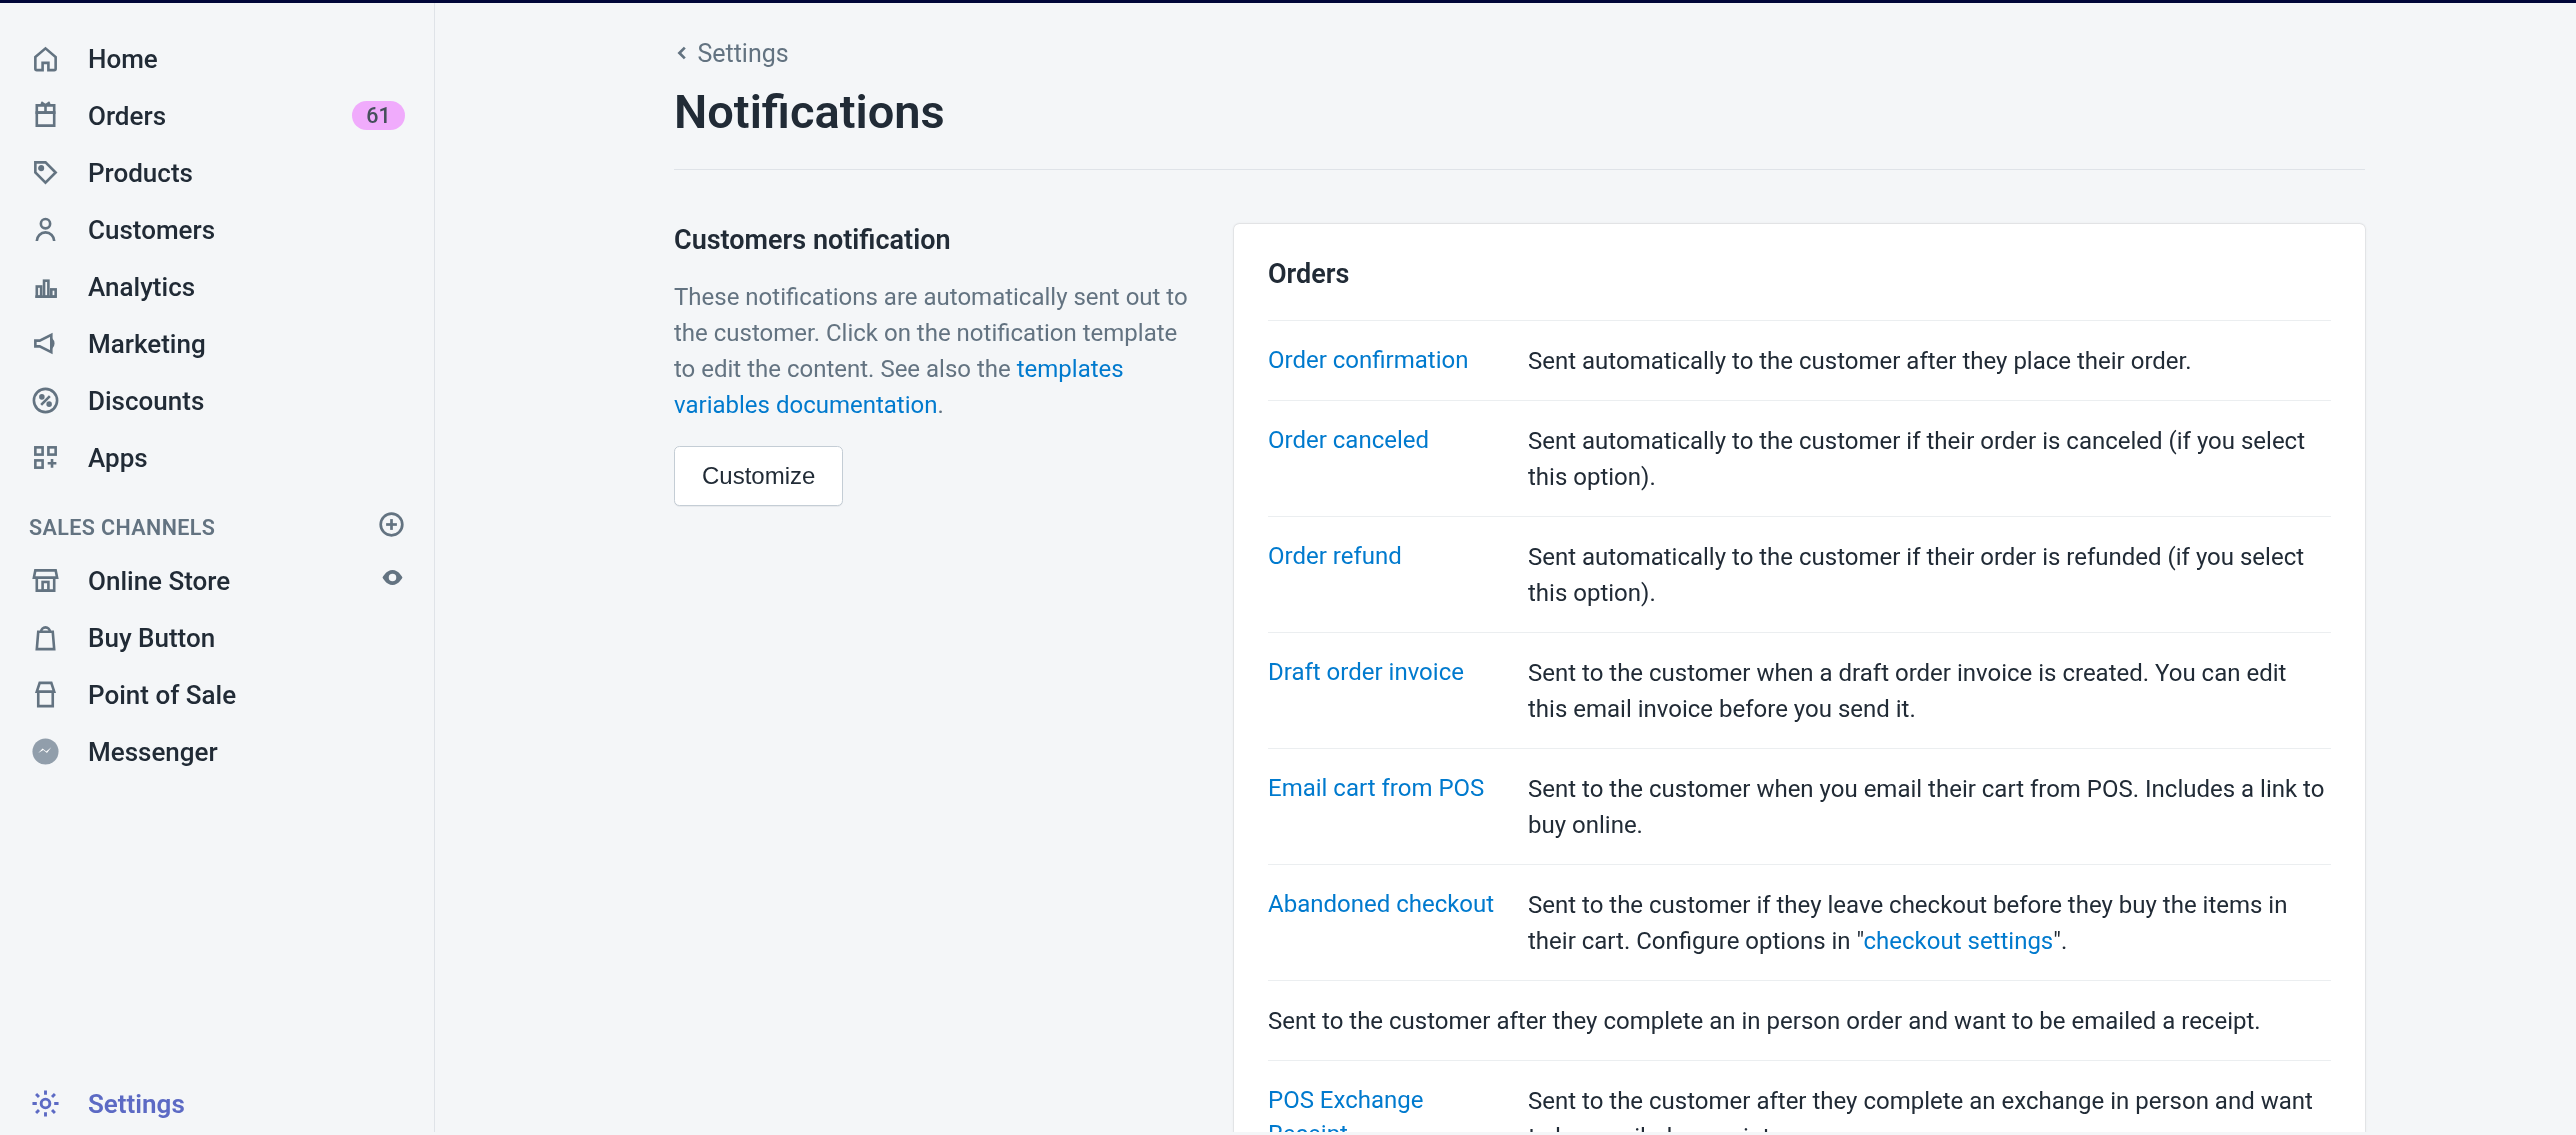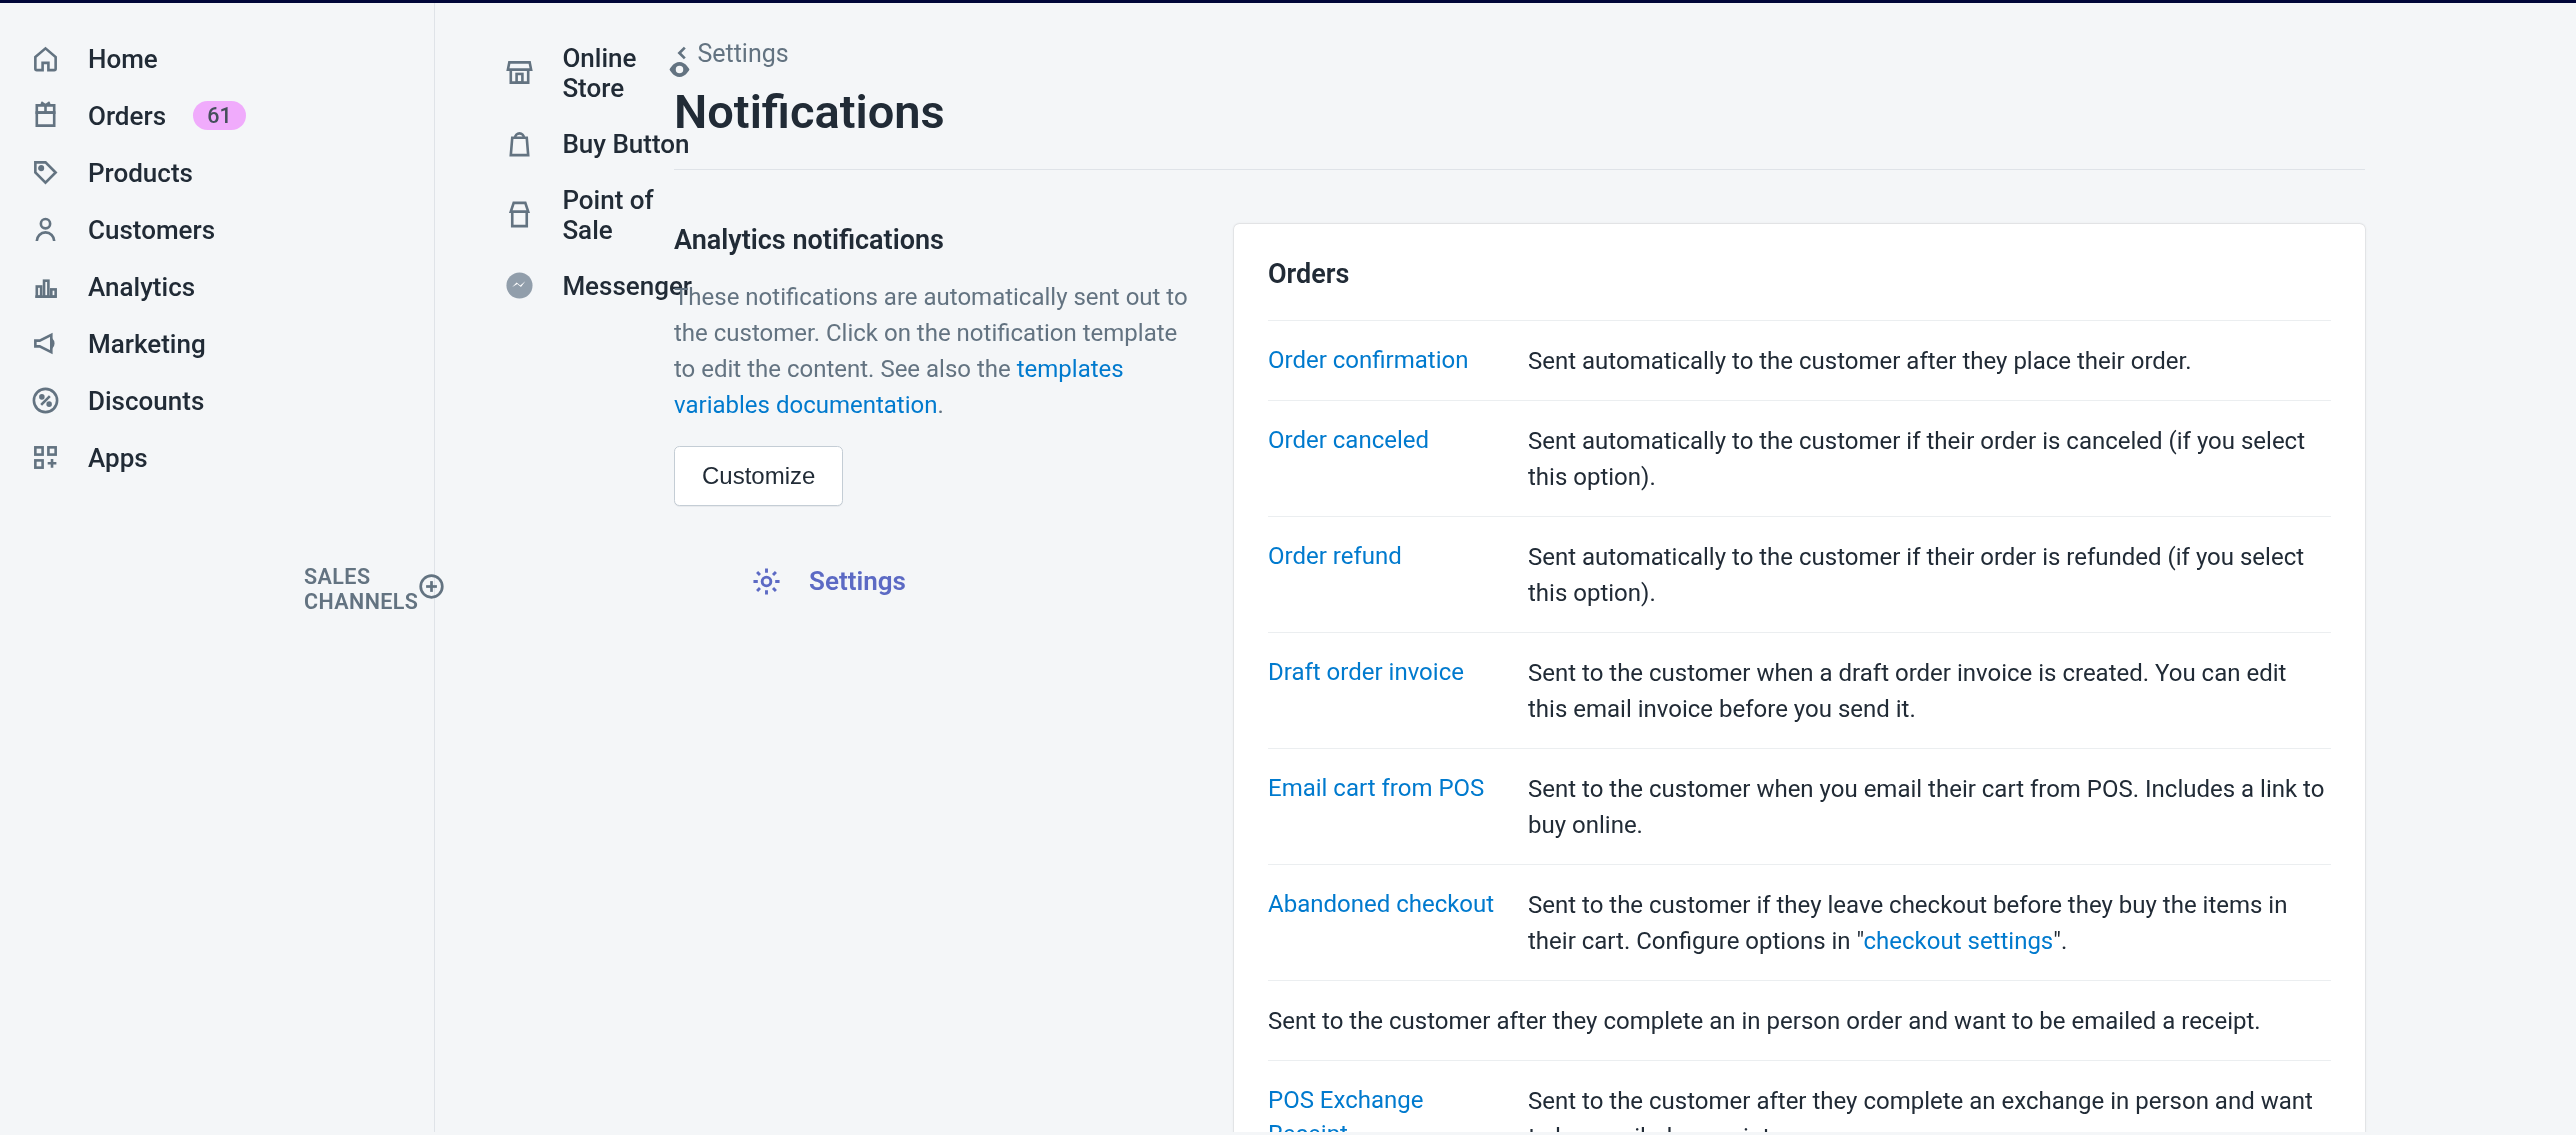--- a/index.html
+++ b/index.html
@@ -14,21 +14,21 @@
   }
   body { border-top: 3.6px solid #000639; }
   .app { display: flex; width: 100%; height: calc(100% - 3.6px); }
 
   
   .sidebar {
     width: 435px;
     background: #f4f6f8;
     border-right: 0.9px solid #dfe3e8;
     display: flex;
-    flex-direction: row;
+    flex-direction: column;
     padding-top: 27px;
   }
   .nav-item {
     display: flex;
     align-items: center;
     padding: 12.5px 29px;
     cursor: pointer;
     color: #212b36;
     font-weight: 500;
     font-size: 26px;
@@ -329,21 +329,21 @@
           <svg width="19.7" height="19.7" viewBox="0 0 20 20" fill="none" stroke="currentColor" stroke-width="3">
               <polyline points="12 4 6 10 12 16"></polyline>
             </svg>
         </span>
         <span>Settings</span>
       </div>
       <h1 class="page-title">Notifications</h1>
 
       <div class="two-col">
         <div class="col-left">
-          <h2>Analytics notifications</h2>
+          <h2>Customers notification</h2>
           <p>
             <span>These notifications are automatically sent out to the customer. Click on the notification template to edit the content. See also the </span><a>templates variables documentation</a><span>.</span>
           </p>
           <button class="btn">Customize</button>
         </div>
 
         <div class="col-right">
           <div class="card">
             <h3>Orders</h3>
             <div id="notif-rows">

